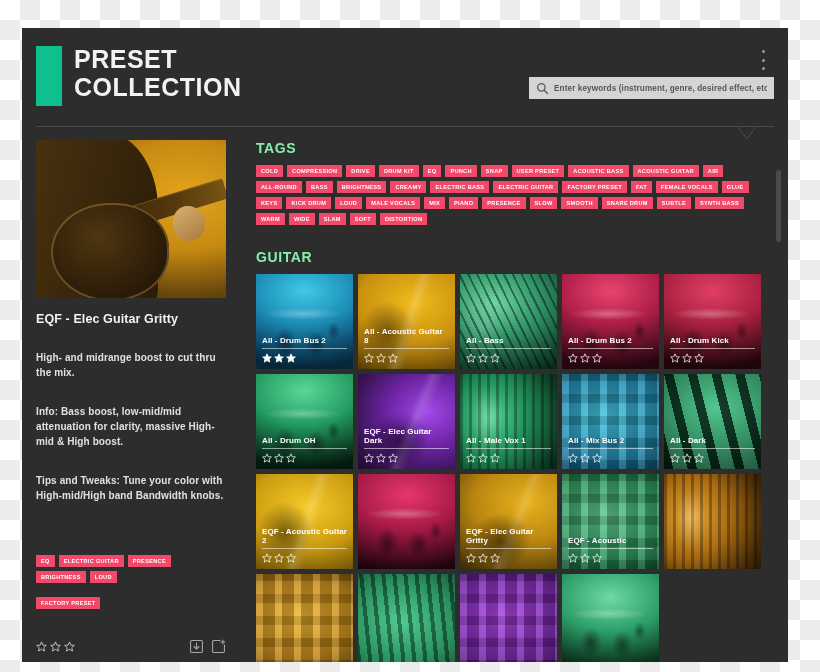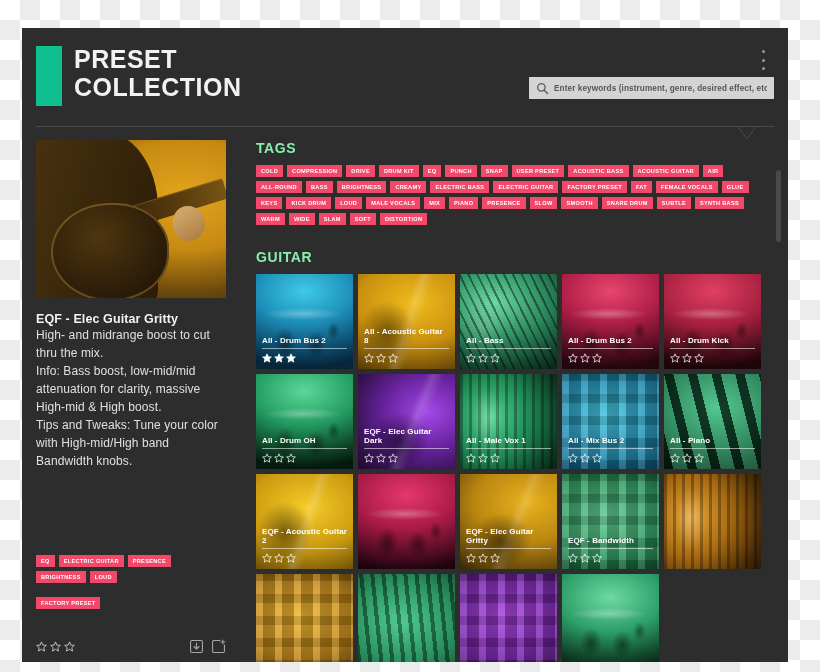--- a/index.html
+++ b/index.html
@@ -159,24 +159,24 @@
   .gtr-hand.h1 { left: 9%; top: 58%; width: 19%; height: 26%; }
   .gtr-hand.h2 { left: 72%; top: 42%; width: 17%; height: 22%; }
 
   #preset-name {
     margin-top: 14px;
     color: #f2f2f2;
     font-size: 12.5px; font-weight: bold;
     letter-spacing: 0.1px;
   }
   .desc-line {
-    margin-top: 0;
+    margin-top: 24px;
     color: #e0e0e0;
-    font-size: 12px;
-    font-weight: normal;
+    font-size: 10px;
+    font-weight: bold;
     line-height: 1.5;
     letter-spacing: 0.1px;
   }
 
   #left-tags {
     position: absolute;
     left: 0; top: 415px;
     width: 190px;
   }
   #left-tags .tag-row { display: flex; flex-wrap: wrap; gap: 4px; margin-bottom: 4px; }
@@ -586,21 +586,21 @@
                 </svg>
                 <svg class="star" viewBox="0 0 24 24">
                   <polygon points="12,2 15,9 22.5,9.5 17,14.5 18.6,22 12,18 5.4,22 7,14.5 1.5,9.5 9,9" stroke="#ffffff" stroke-width="1.8" stroke-linejoin="round" fill="none"></polygon>
                 </svg>
               </div>
             </div>
           </div>
           <div class="card">
             <div class="art" style="background: repeating-linear-gradient(76deg, rgba(0, 0, 0, 0.68) 0px, rgba(0, 0, 0, 0.68) 9px, rgba(255, 255, 255, 0.1) 9px, rgba(255, 255, 255, 0.1) 23px), radial-gradient(130% 100% at 55% 35%, rgb(63, 194, 131) 0%, rgb(26, 122, 76) 45%, rgb(11, 58, 36) 78%, rgb(3, 21, 12) 100%);"></div>
             <div class="overlay">
-              <div class="ctitle">All - Piano</div>
+              <div class="ctitle">All - Dark</div>
               <div class="stars">
                 <svg class="star" viewBox="0 0 24 24">
                   <polygon points="12,2 15,9 22.5,9.5 17,14.5 18.6,22 12,18 5.4,22 7,14.5 1.5,9.5 9,9" stroke="#ffffff" stroke-width="1.8" stroke-linejoin="round" fill="none"></polygon>
                 </svg>
                 <svg class="star" viewBox="0 0 24 24">
                   <polygon points="12,2 15,9 22.5,9.5 17,14.5 18.6,22 12,18 5.4,22 7,14.5 1.5,9.5 9,9" stroke="#ffffff" stroke-width="1.8" stroke-linejoin="round" fill="none"></polygon>
                 </svg>
                 <svg class="star" viewBox="0 0 24 24">
                   <polygon points="12,2 15,9 22.5,9.5 17,14.5 18.6,22 12,18 5.4,22 7,14.5 1.5,9.5 9,9" stroke="#ffffff" stroke-width="1.8" stroke-linejoin="round" fill="none"></polygon>
                 </svg>
@@ -640,21 +640,21 @@
                 </svg>
                 <svg class="star" viewBox="0 0 24 24">
                   <polygon points="12,2 15,9 22.5,9.5 17,14.5 18.6,22 12,18 5.4,22 7,14.5 1.5,9.5 9,9" stroke="#ffffff" stroke-width="1.8" stroke-linejoin="round" fill="none"></polygon>
                 </svg>
               </div>
             </div>
           </div>
           <div class="card">
             <div class="art" style="background: repeating-linear-gradient(90deg, rgba(255, 255, 255, 0.12) 0px, rgba(255, 255, 255, 0.12) 7px, rgba(0, 0, 0, 0.22) 7px, rgba(0, 0, 0, 0.22) 19px), repeating-linear-gradient(0deg, rgba(0, 0, 0, 0.16) 0px, rgba(0, 0, 0, 0.16) 9px, rgba(255, 255, 255, 0.05) 9px, rgba(255, 255, 255, 0.05) 22px), radial-gradient(130% 95% at 45% 45%, rgb(92, 201, 142) 0%, rgb(39, 147, 88) 45%, rgb(15, 74, 43) 78%, rgb(5, 26, 15) 100%);"></div>
             <div class="overlay">
-              <div class="ctitle">EQF - Bandwidth</div>
+              <div class="ctitle">EQF - Acoustic</div>
               <div class="stars">
                 <svg class="star" viewBox="0 0 24 24">
                   <polygon points="12,2 15,9 22.5,9.5 17,14.5 18.6,22 12,18 5.4,22 7,14.5 1.5,9.5 9,9" stroke="#ffffff" stroke-width="1.8" stroke-linejoin="round" fill="none"></polygon>
                 </svg>
                 <svg class="star" viewBox="0 0 24 24">
                   <polygon points="12,2 15,9 22.5,9.5 17,14.5 18.6,22 12,18 5.4,22 7,14.5 1.5,9.5 9,9" stroke="#ffffff" stroke-width="1.8" stroke-linejoin="round" fill="none"></polygon>
                 </svg>
                 <svg class="star" viewBox="0 0 24 24">
                   <polygon points="12,2 15,9 22.5,9.5 17,14.5 18.6,22 12,18 5.4,22 7,14.5 1.5,9.5 9,9" stroke="#ffffff" stroke-width="1.8" stroke-linejoin="round" fill="none"></polygon>
                 </svg>

